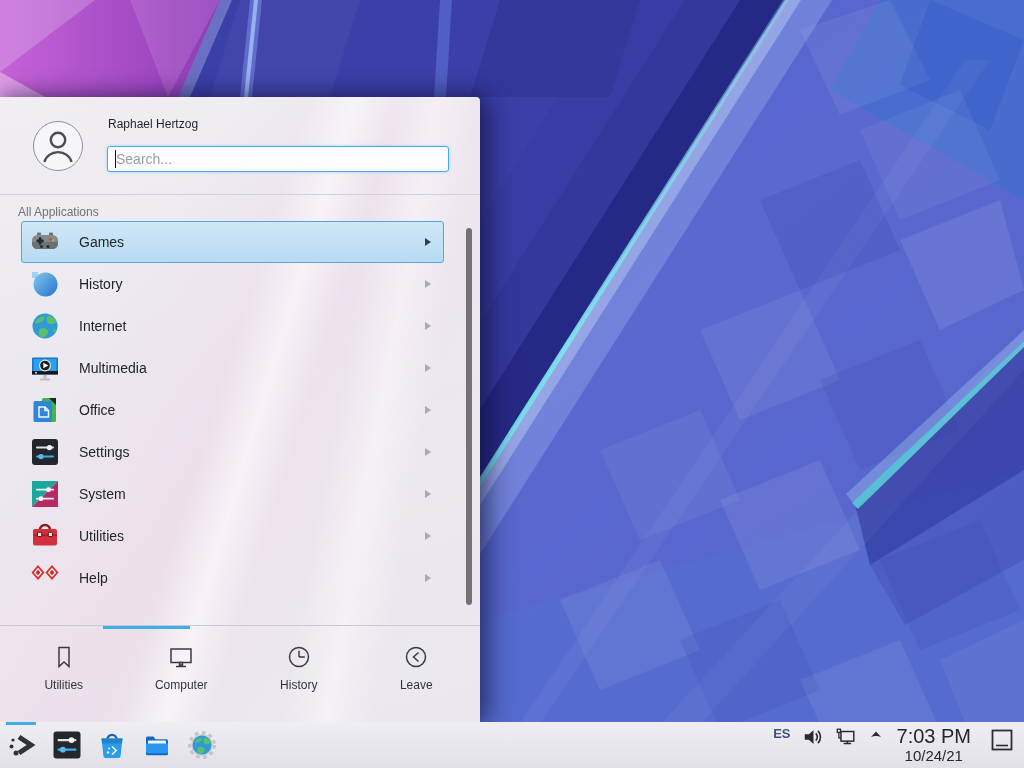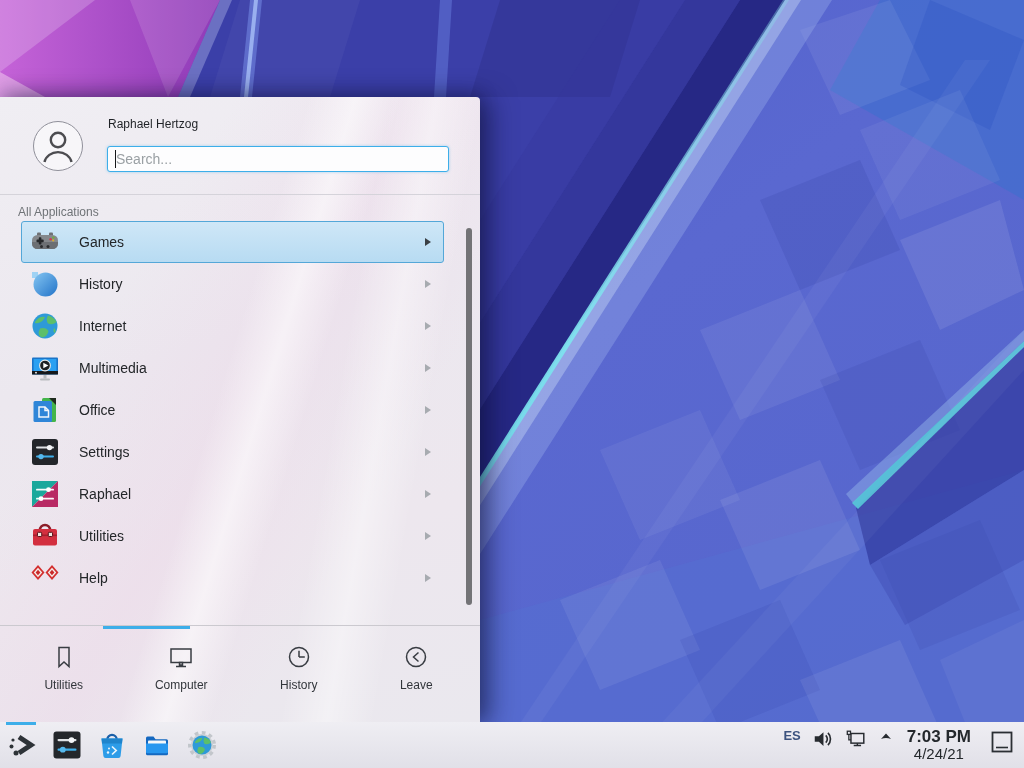--- a/index.html
+++ b/index.html
@@ -59,21 +59,21 @@
   .panel-left{display:flex;align-items:center;gap:13px;padding-left:6px;}
   .p-icon{width:32px;height:32px;position:relative;}
   .p-icon svg{display:block;width:100%;height:100%;}
   .active-bar{position:absolute;top:-7px;left:0;width:30px;height:3px;background:#3daee9;}
   .tray{margin-left:auto;display:flex;align-items:flex-start;gap:11px;padding-right:8px;}
   .kbd-layout{font-size:13px;font-weight:bold;color:#3d537f;}
   .tray-icon{width:22px;height:22px;}
   .tray-icon svg,.caret-icon svg,.show-desktop svg{display:block;width:100%;height:100%;}
   .caret-icon{width:16px;height:16px;}
   .clock{text-align:center;color:#24282c;line-height:1.08;margin:0 2px;cursor:default;}
-  .clock .time{font-size:17px;font-weight:bold;}
+  .clock .time{font-size:20px;}
   .clock .date{font-size:15px;}
   .show-desktop{width:28px;height:28px;margin-left:4px;}
 </style>
 </head>
 <body>
 
 <div class="wallpaper">
 <svg viewBox="0 0 1024 768" preserveAspectRatio="none">
   <defs>
     <linearGradient id="gBase" x1="0" y1="0" x2="1" y2="1">
@@ -257,21 +257,21 @@
         <span class="app-icon">
           <svg viewBox="0 0 32 32">
             <polygon points="3,3 29,3 3,29" fill="#1ba89c"></polygon>
             <polygon points="29,3 29,29 3,29" fill="#b82a64"></polygon>
             <rect x="7" y="10.8" width="18" height="1.8" rx=".9" fill="#ffffff" opacity=".95"></rect>
             <circle cx="19.5" cy="11.7" r="2.4" fill="#ffffff"></circle>
             <rect x="7" y="19.8" width="18" height="1.8" rx=".9" fill="#ffffff" opacity=".95"></rect>
             <circle cx="12" cy="20.7" r="2.4" fill="#ffffff"></circle>
           </svg>
         </span>
-        <span class="app-label">Raphael</span>
+        <span class="app-label">System</span>
         <span class="arrow"></span>
       </div>
       <div class="app-item">
         <span class="app-icon">
           <svg viewBox="0 0 32 32">
             <path d="M11,10 a5,5 0 0 1 10,0" fill="none" stroke="#8c1d28" stroke-width="2.6"></path>
             <rect x="4" y="9" width="24" height="16.5" rx="2" fill="#d32f3f"></rect>
             <rect x="4" y="14.5" width="24" height="1.6" fill="#9c1f2c" opacity=".85"></rect>
             <rect x="8.5" y="12.3" width="4.2" height="4.2" rx=".8" fill="#f3e9e2" stroke="#5a1118" stroke-width="1"></rect>
             <rect x="19.3" y="12.3" width="4.2" height="4.2" rx=".8" fill="#f3e9e2" stroke="#5a1118" stroke-width="1"></rect>
@@ -405,21 +405,21 @@
         <path d="M4.2,7 v6 h2.3" fill="none" stroke="#272b30" stroke-width="1.4"></path>
       </svg>
     </div>
     <div class="caret-icon">
       <svg viewBox="0 0 16 16">
           <path d="M3,11 L8,5.5 L13,11 Q8,9.2 3,11 z" fill="#272b30"></path>
         </svg>
     </div>
     <div class="clock">
       <div class="time">7:03 PM</div>
-      <div class="date">4/24/21</div>
+      <div class="date">10/24/21</div>
     </div>
     <div class="show-desktop">
       <svg viewBox="0 0 28 28">
         <rect x="4.5" y="4.5" width="19" height="19" fill="none" stroke="#2b2f34" stroke-width="1.8"></rect>
         <path d="M8,19.5 h12" stroke="#2b2f34" stroke-width="1.6"></path>
       </svg>
     </div>
   </div>
 </div>
 

